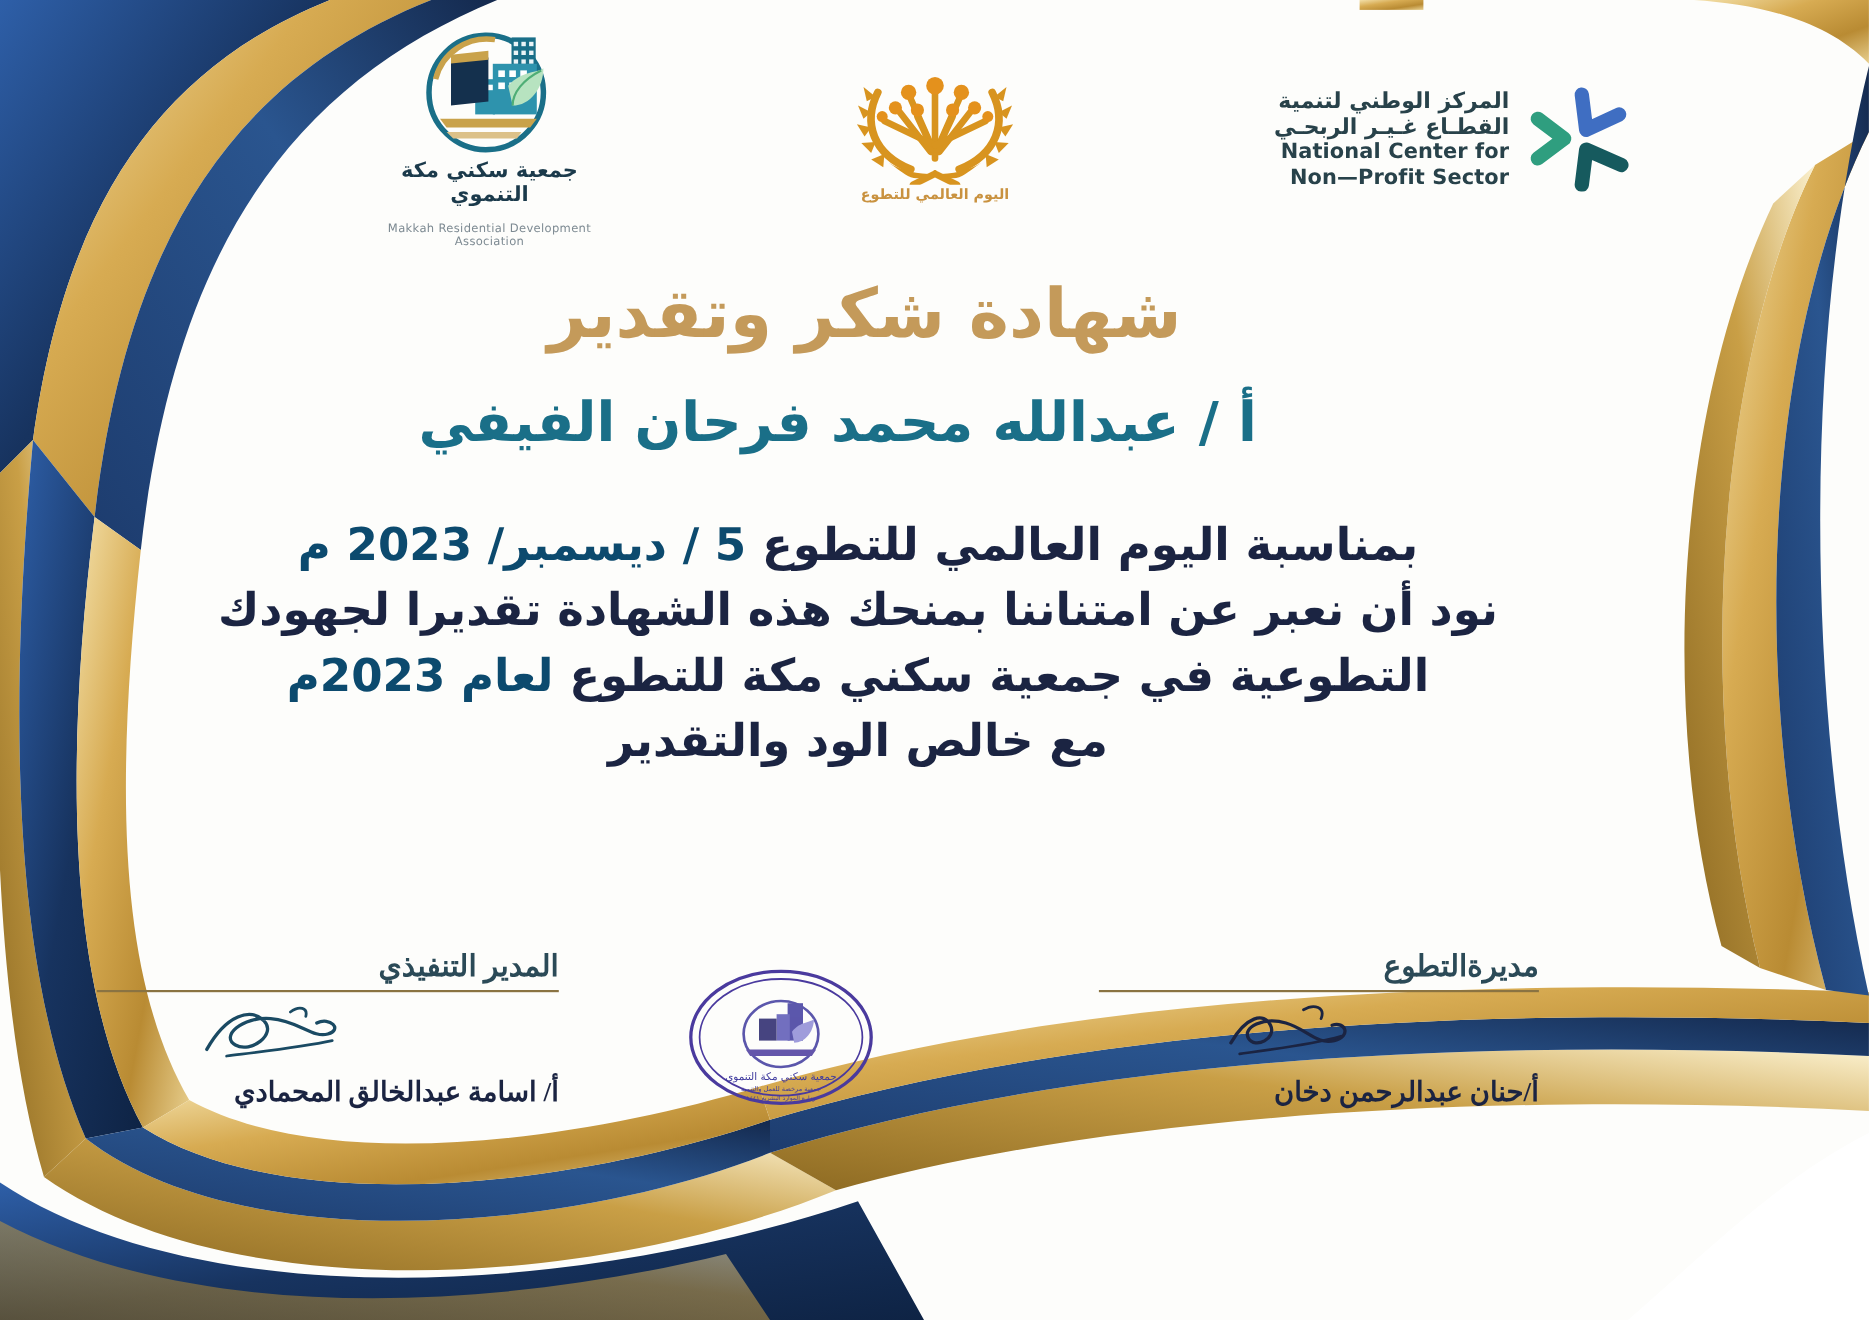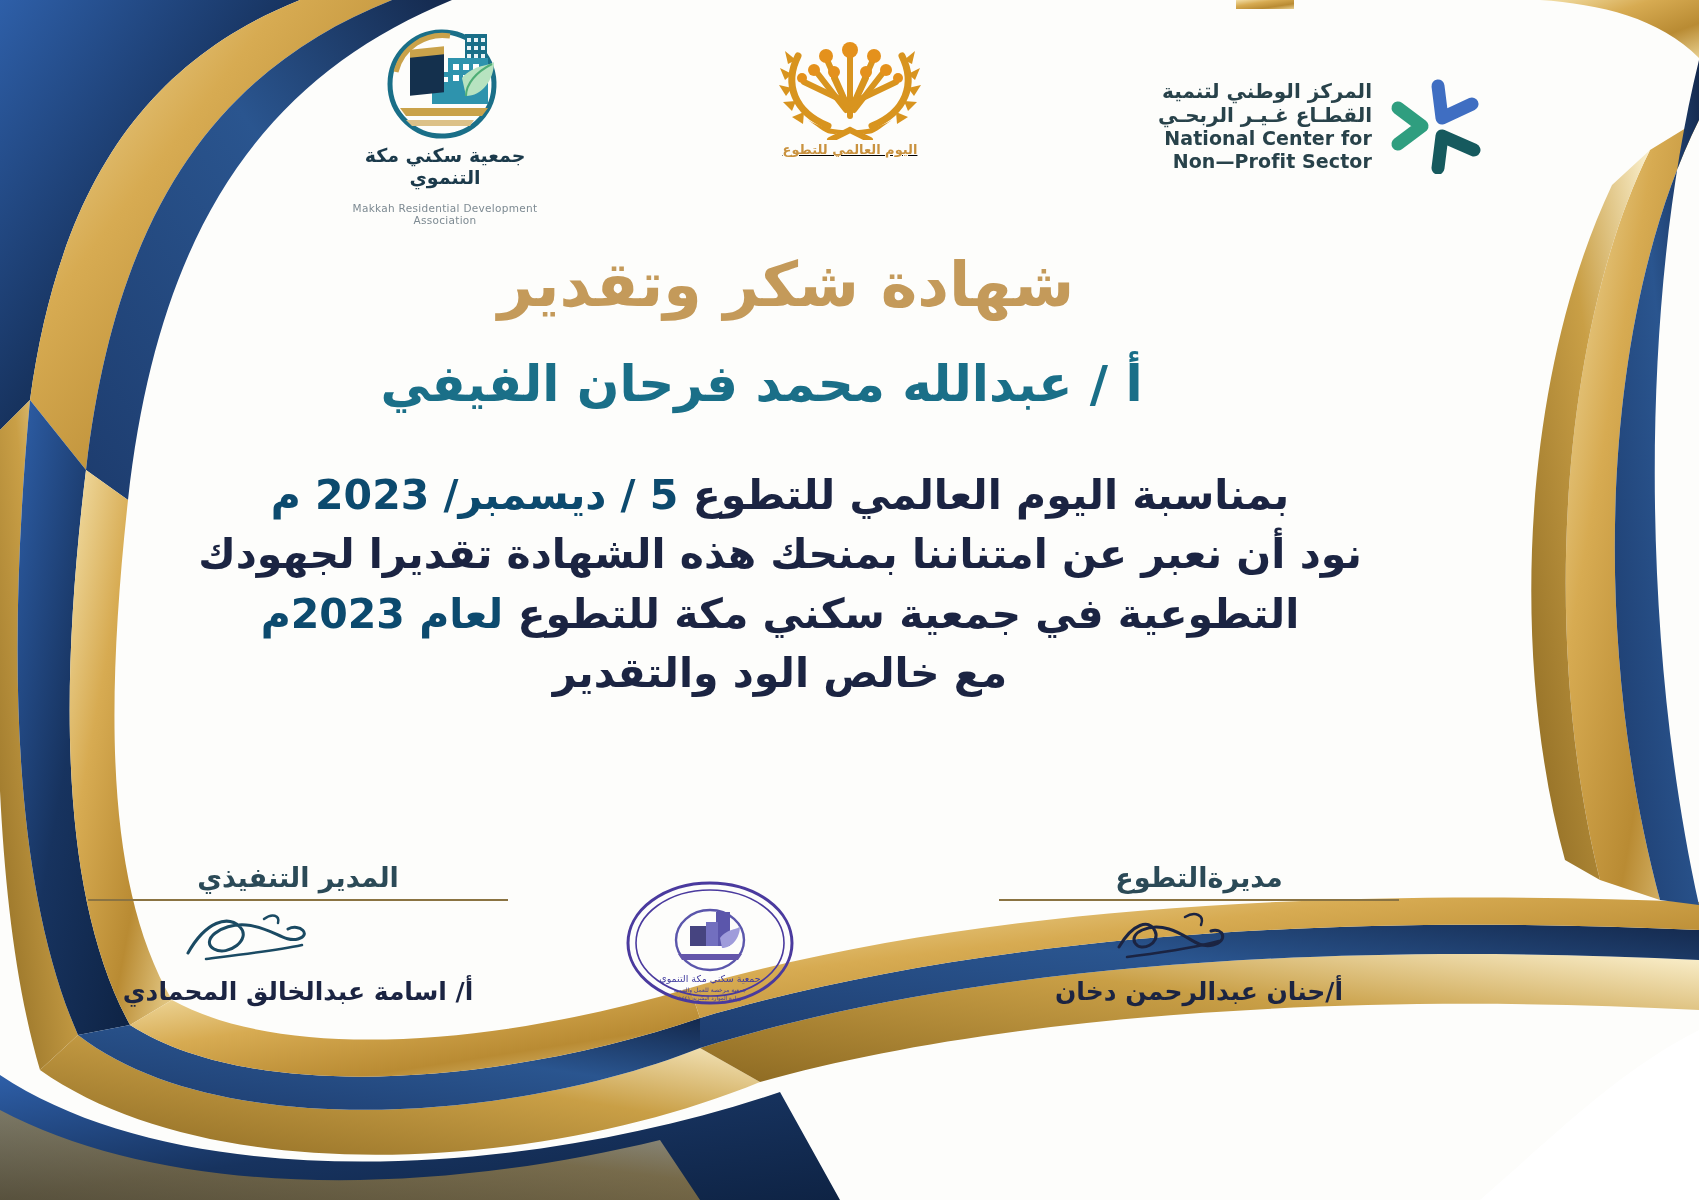--- a/index.html
+++ b/index.html
@@ -23,21 +23,21 @@
   .logo-left { position: absolute; left: 330px; top: 22px; width: 230px; text-align: center; }
   .logo-left .mark { width: 150px; height: 118px; margin: 0 auto; position: relative; }
   .logo-left .name-ar {
     font-size: 19px; font-weight: bold; color: #1b3a4b; direction: rtl;
     letter-spacing: .5px; margin-top: 4px;
   }
   .logo-left .name-en {
     font-size: 10.5px; color: #7d8a92; letter-spacing: .3px; margin-top: 14px;
   }
 
-  .logo-center { position: absolute; left: 745px; top: 12px; width: 210px; text-align: center; text-decoration: underline; }
+  .logo-center { position: absolute; left: 745px; top: 40px; width: 210px; text-align: center; }
   .logo-center .mark { width: 165px; height: 128px; margin: 0 auto; }
   .logo-center .cap {
     font-size: 13px; font-weight: bold; color: #c9923f; direction: rtl; margin-top: 2px;
   }
 
   .logo-right { position: absolute; right: 215px; top: 78px; display: flex; align-items: center; gap: 16px; margin-left: 20px; }
   .ncnp-text { text-align: right; direction: rtl; }
   .ncnp-text .ar1, .ncnp-text .ar2 {
     font-size: 20px; font-weight: bold; color: #28424a; line-height: 1.18; letter-spacing: .4px;
   }
@@ -59,21 +59,21 @@
   }
   .body-block {
     position: absolute; top: 466px; left: 150px; width: 1260px;
     direction: rtl; text-align: center;
     font-size: 41px; font-weight: bold; color: #1b2442; line-height: 1.45;
   }
   .body-block .gold { color: #0c4a6e; }
   .body-block p { margin: 0; }
 
   
-  .sig { position: absolute; text-align: center; direction: rtl; }
+  .sig { position: absolute; text-align: right; direction: rtl; font-family: Liberation Serif, serif; }
   .sig .role {
     font-size: 27px; font-weight: bold; color: #2b4a57; padding-bottom: 6px;
   }
   .sig .rule { height: 2px; background: #8a7342; width: 100%; }
   .sig .scribble { height: 72px; position: relative; }
   .sig .person { font-size: 25px; font-weight: bold; color: #1b2442; margin-top: 4px; }
 
   .sig-left  { left: 88px;  top: 862px; width: 420px; }
   .sig-right { right: 300px; top: 862px; width: 400px; }
 

